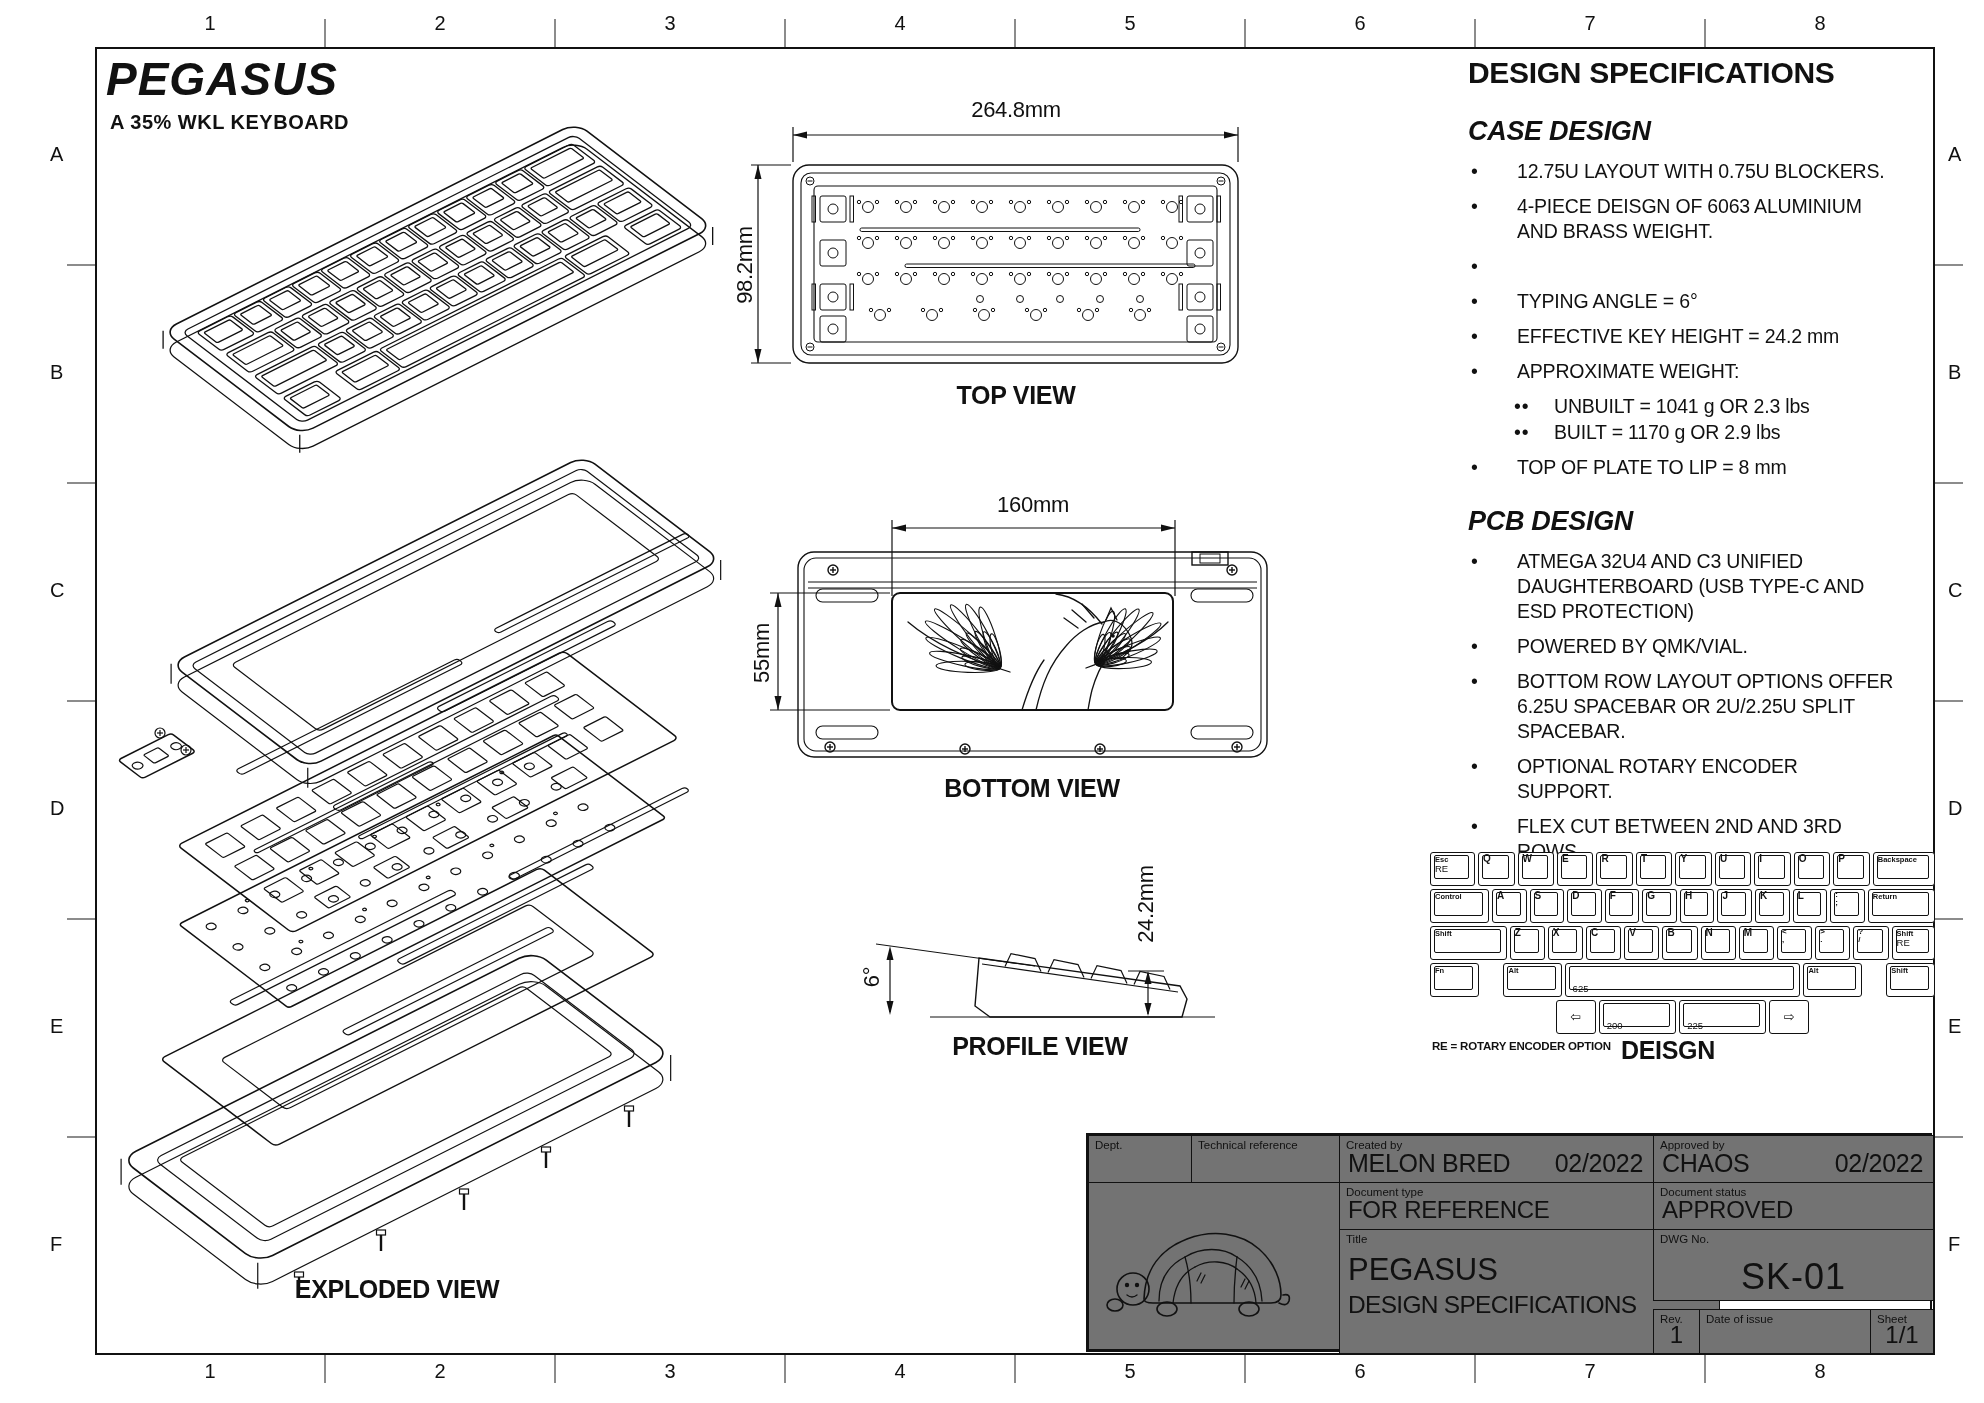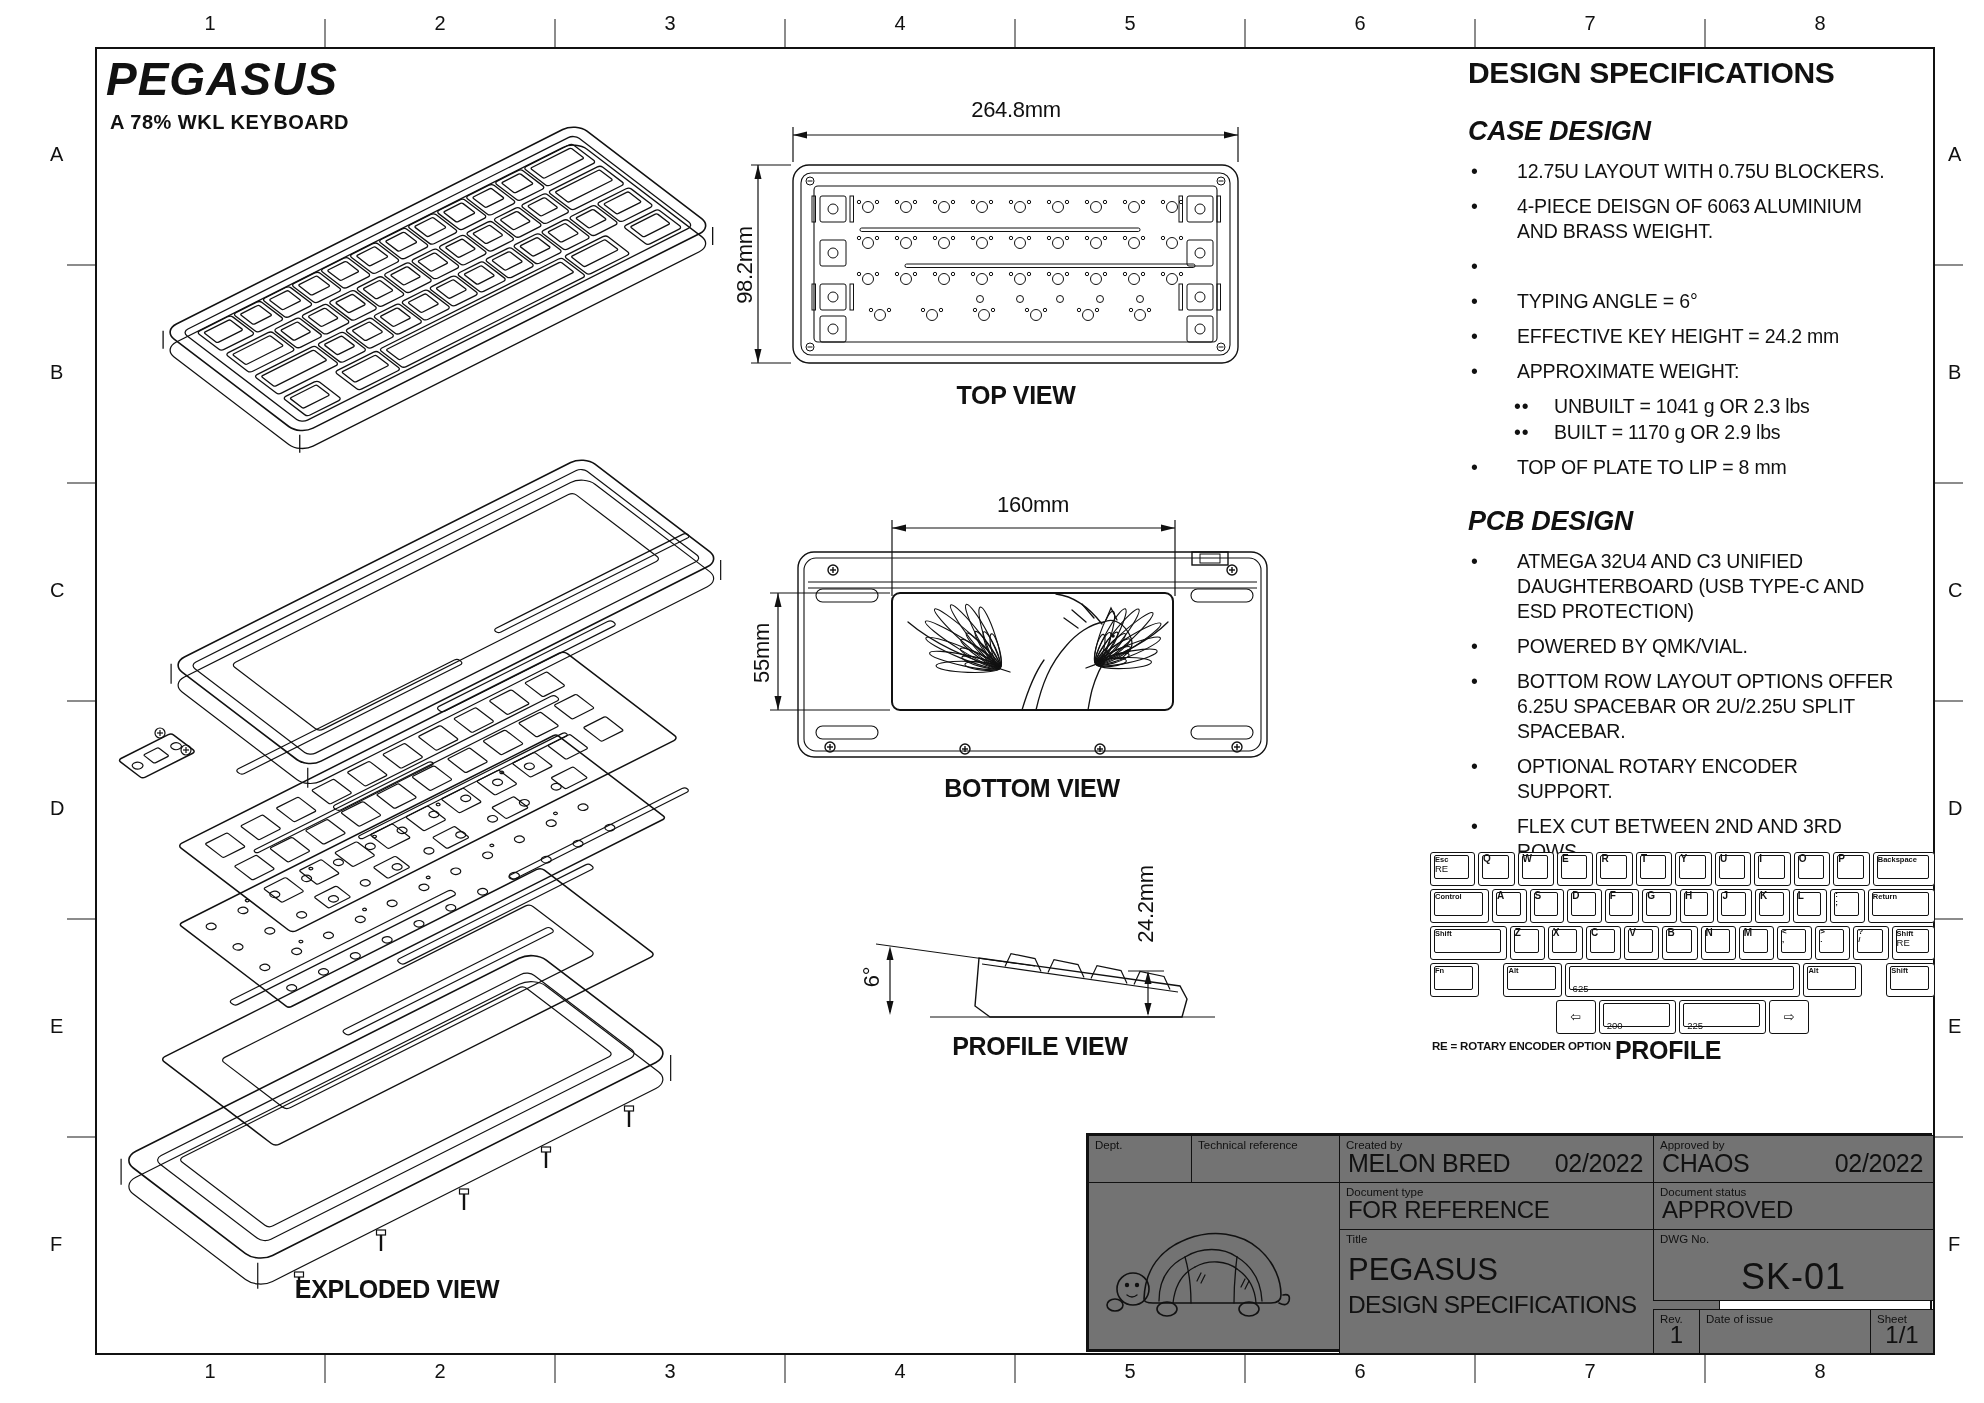--- a/index.html
+++ b/index.html
@@ -604,27 +604,27 @@
         <line x1="67" y1="919" x2="95" y2="919"></line>
         <line x1="1935" y1="919" x2="1963" y2="919"></line>
         <line x1="67" y1="1137" x2="95" y2="1137"></line>
         <line x1="1935" y1="1137" x2="1963" y2="1137"></line>
       </g>
   </svg>
 
   <div class="frame"></div>
 
   <div class="t-main">PEGASUS</div>
-  <div class="t-sub">A 78% WKL KEYBOARD</div>
+  <div class="t-sub">A 35% WKL KEYBOARD</div>
 
   <div class="caption" style="left:1016px;top:381px;">TOP VIEW</div>
   <div class="caption" style="left:1032px;top:774px;">BOTTOM VIEW</div>
   <div class="caption" style="left:1040px;top:1032px;">PROFILE VIEW</div>
   <div class="caption" style="left:397px;top:1275px;">EXPLODED VIEW</div>
-  <div class="caption" style="left:1668px;top:1036px;">PROFILE</div>
+  <div class="caption" style="left:1668px;top:1036px;">DEISGN</div>
   <div class="note" style="left:1432px;top:1040px;">RE = ROTARY ENCODER OPTION</div>
 
   <div class="dim" style="left:1016px;top:97px;transform:translateX(-50%);">264.8mm</div>
   <div class="dim rot" style="left:695px;top:252px;width:100px;">98.2mm</div>
   <div class="dim" style="left:1033px;top:492px;transform:translateX(-50%);">160mm</div>
   <div class="dim rot" style="left:712px;top:640px;width:100px;">55mm</div>
   <div class="dim rot" style="left:1094px;top:891px;width:104px;">24.2mm</div>
   <div class="dim rot" style="left:846px;top:964px;width:52px;">6°</div>
 
   <div id="specs">

